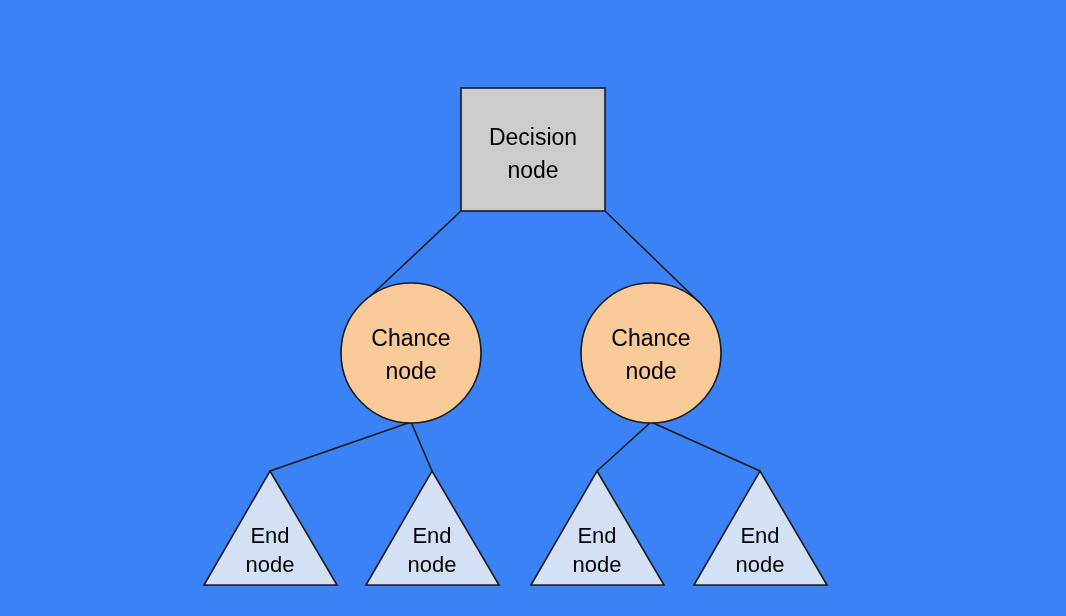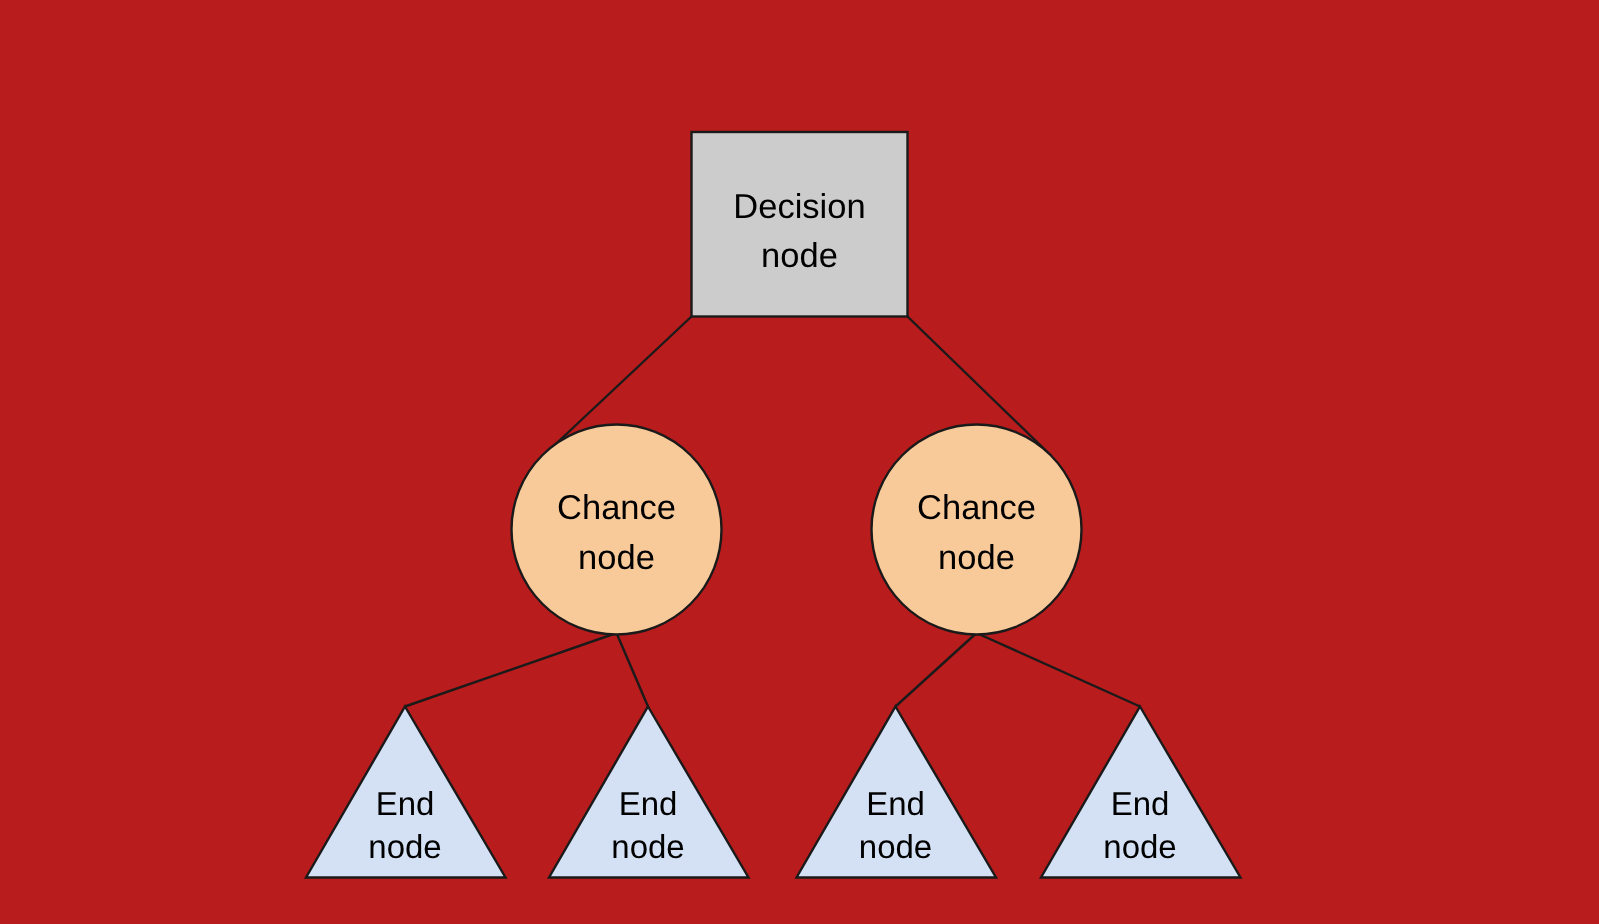--- a/index.html
+++ b/index.html
@@ -47,21 +47,21 @@
     dominant-baseline: alphabetic;
     white-space: pre;
   }
   .node-label.end-label {
     font-size: 22px;
   }
 </style>
 </head>
 <body>
 
-<div id="diagram-root" style="background: #b91c1c;">
+<div id="diagram-root" style="background: #3b82f6;">
 
   <svg id="diagram-svg" viewBox="0 0 1066 616" xmlns="http://www.w3.org/2000/svg">
 
     <g>
       <polyline class="edge-line" points="461,211 362,304" stroke="#1a1a1a"></polyline>
       <polyline class="edge-line" points="605,211 701,304" stroke="#1a1a1a"></polyline>
       <polyline class="edge-line" points="411,422 270,471" stroke="#1a1a1a"></polyline>
       <polyline class="edge-line" points="411,422 432,471" stroke="#1a1a1a"></polyline>
       <polyline class="edge-line" points="651,422 597,471" stroke="#1a1a1a"></polyline>
       <polyline class="edge-line" points="651,422 760,471" stroke="#1a1a1a"></polyline>

